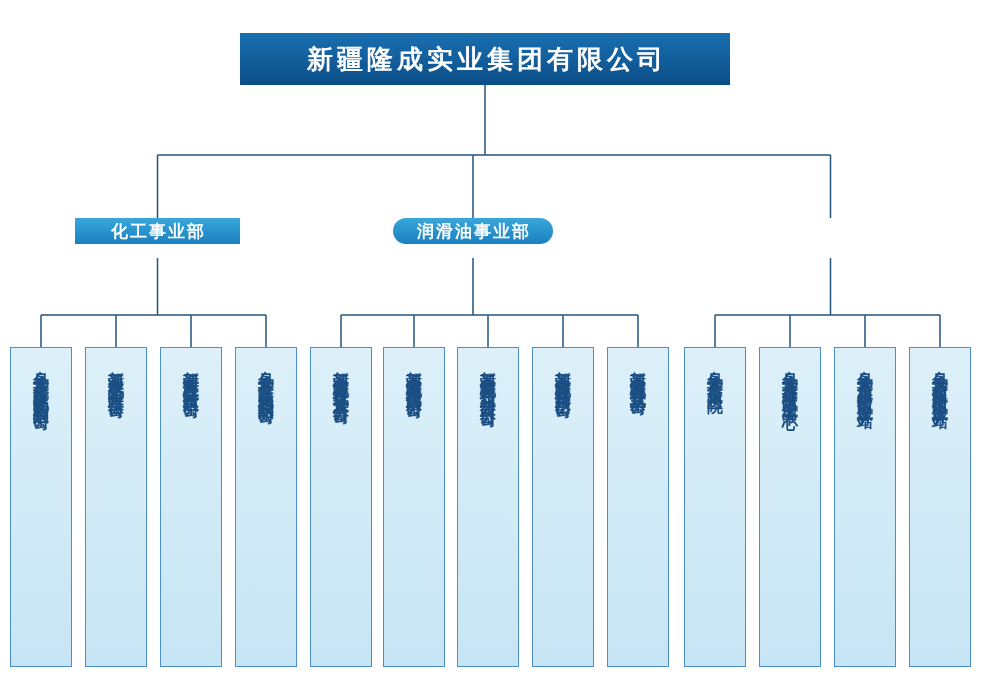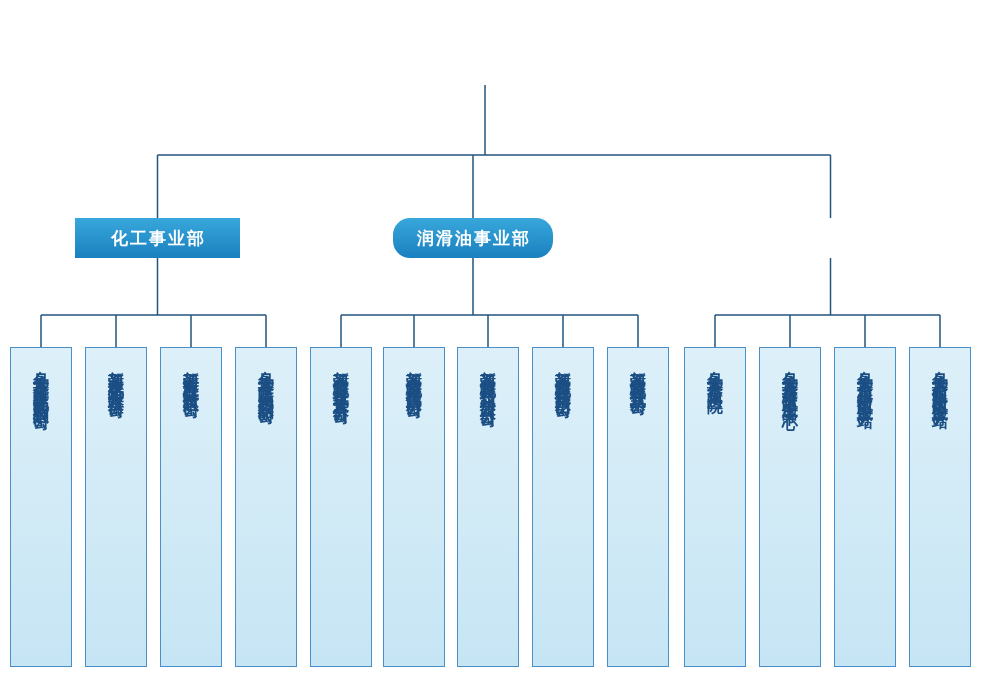--- a/index.html
+++ b/index.html
@@ -33,21 +33,21 @@
     justify-content: center;
     font-size: 26px;
     font-weight: bold;
     letter-spacing: 4px;
     padding-left: 4px;
     box-sizing: border-box;
   }
   .division-box {
     position: absolute;
     top: 218px;
-    height: 40px;
+    height: 26px;
     background: linear-gradient(180deg, var(--c-div-top, #38a7db), var(--c-div-bot, #1a80bf));
     color: #ffffff;
     display: flex;
     align-items: center;
     justify-content: center;
     font-size: 17px;
     font-weight: bold;
     letter-spacing: 2px;
     padding-left: 2px;
     box-sizing: border-box;
@@ -79,20 +79,23 @@
   }
 </style>
 </head>
 <body>
 
 <div class="canvas">
   <svg id="connectors" width="986" height="695" viewBox="0 0 986 695">
       <path d="M485 85 V155 M157.5 155 H830.5 M157.5 155 V218 M473 155 V218 M830.5 155 V218 M157.5 258 V315 M41 315 H266 M41 315 V347 M116 315 V347 M191 315 V347 M266 315 V347 M473 258 V315 M341 315 H638 M341 315 V347 M414 315 V347 M488 315 V347 M563 315 V347 M638 315 V347 M830.5 258 V315 M715 315 H940 M715 315 V347 M790 315 V347 M865 315 V347 M940 315 V347" fill="none" stroke="#24547e" stroke-width="1.5"></path>
     </svg>
 
+  <div class="root-box">
+    <span>新疆隆成实业集团有限公司</span>
+  </div>
 
   <div class="division-box" id="div-0">
     <span>化工事业部</span>
   </div>
   <div class="division-box" id="div-1">
     <span>润滑油事业部</span>
   </div>
 
   <div id="children">
       <div class="child-box" style="left: 10px;">

